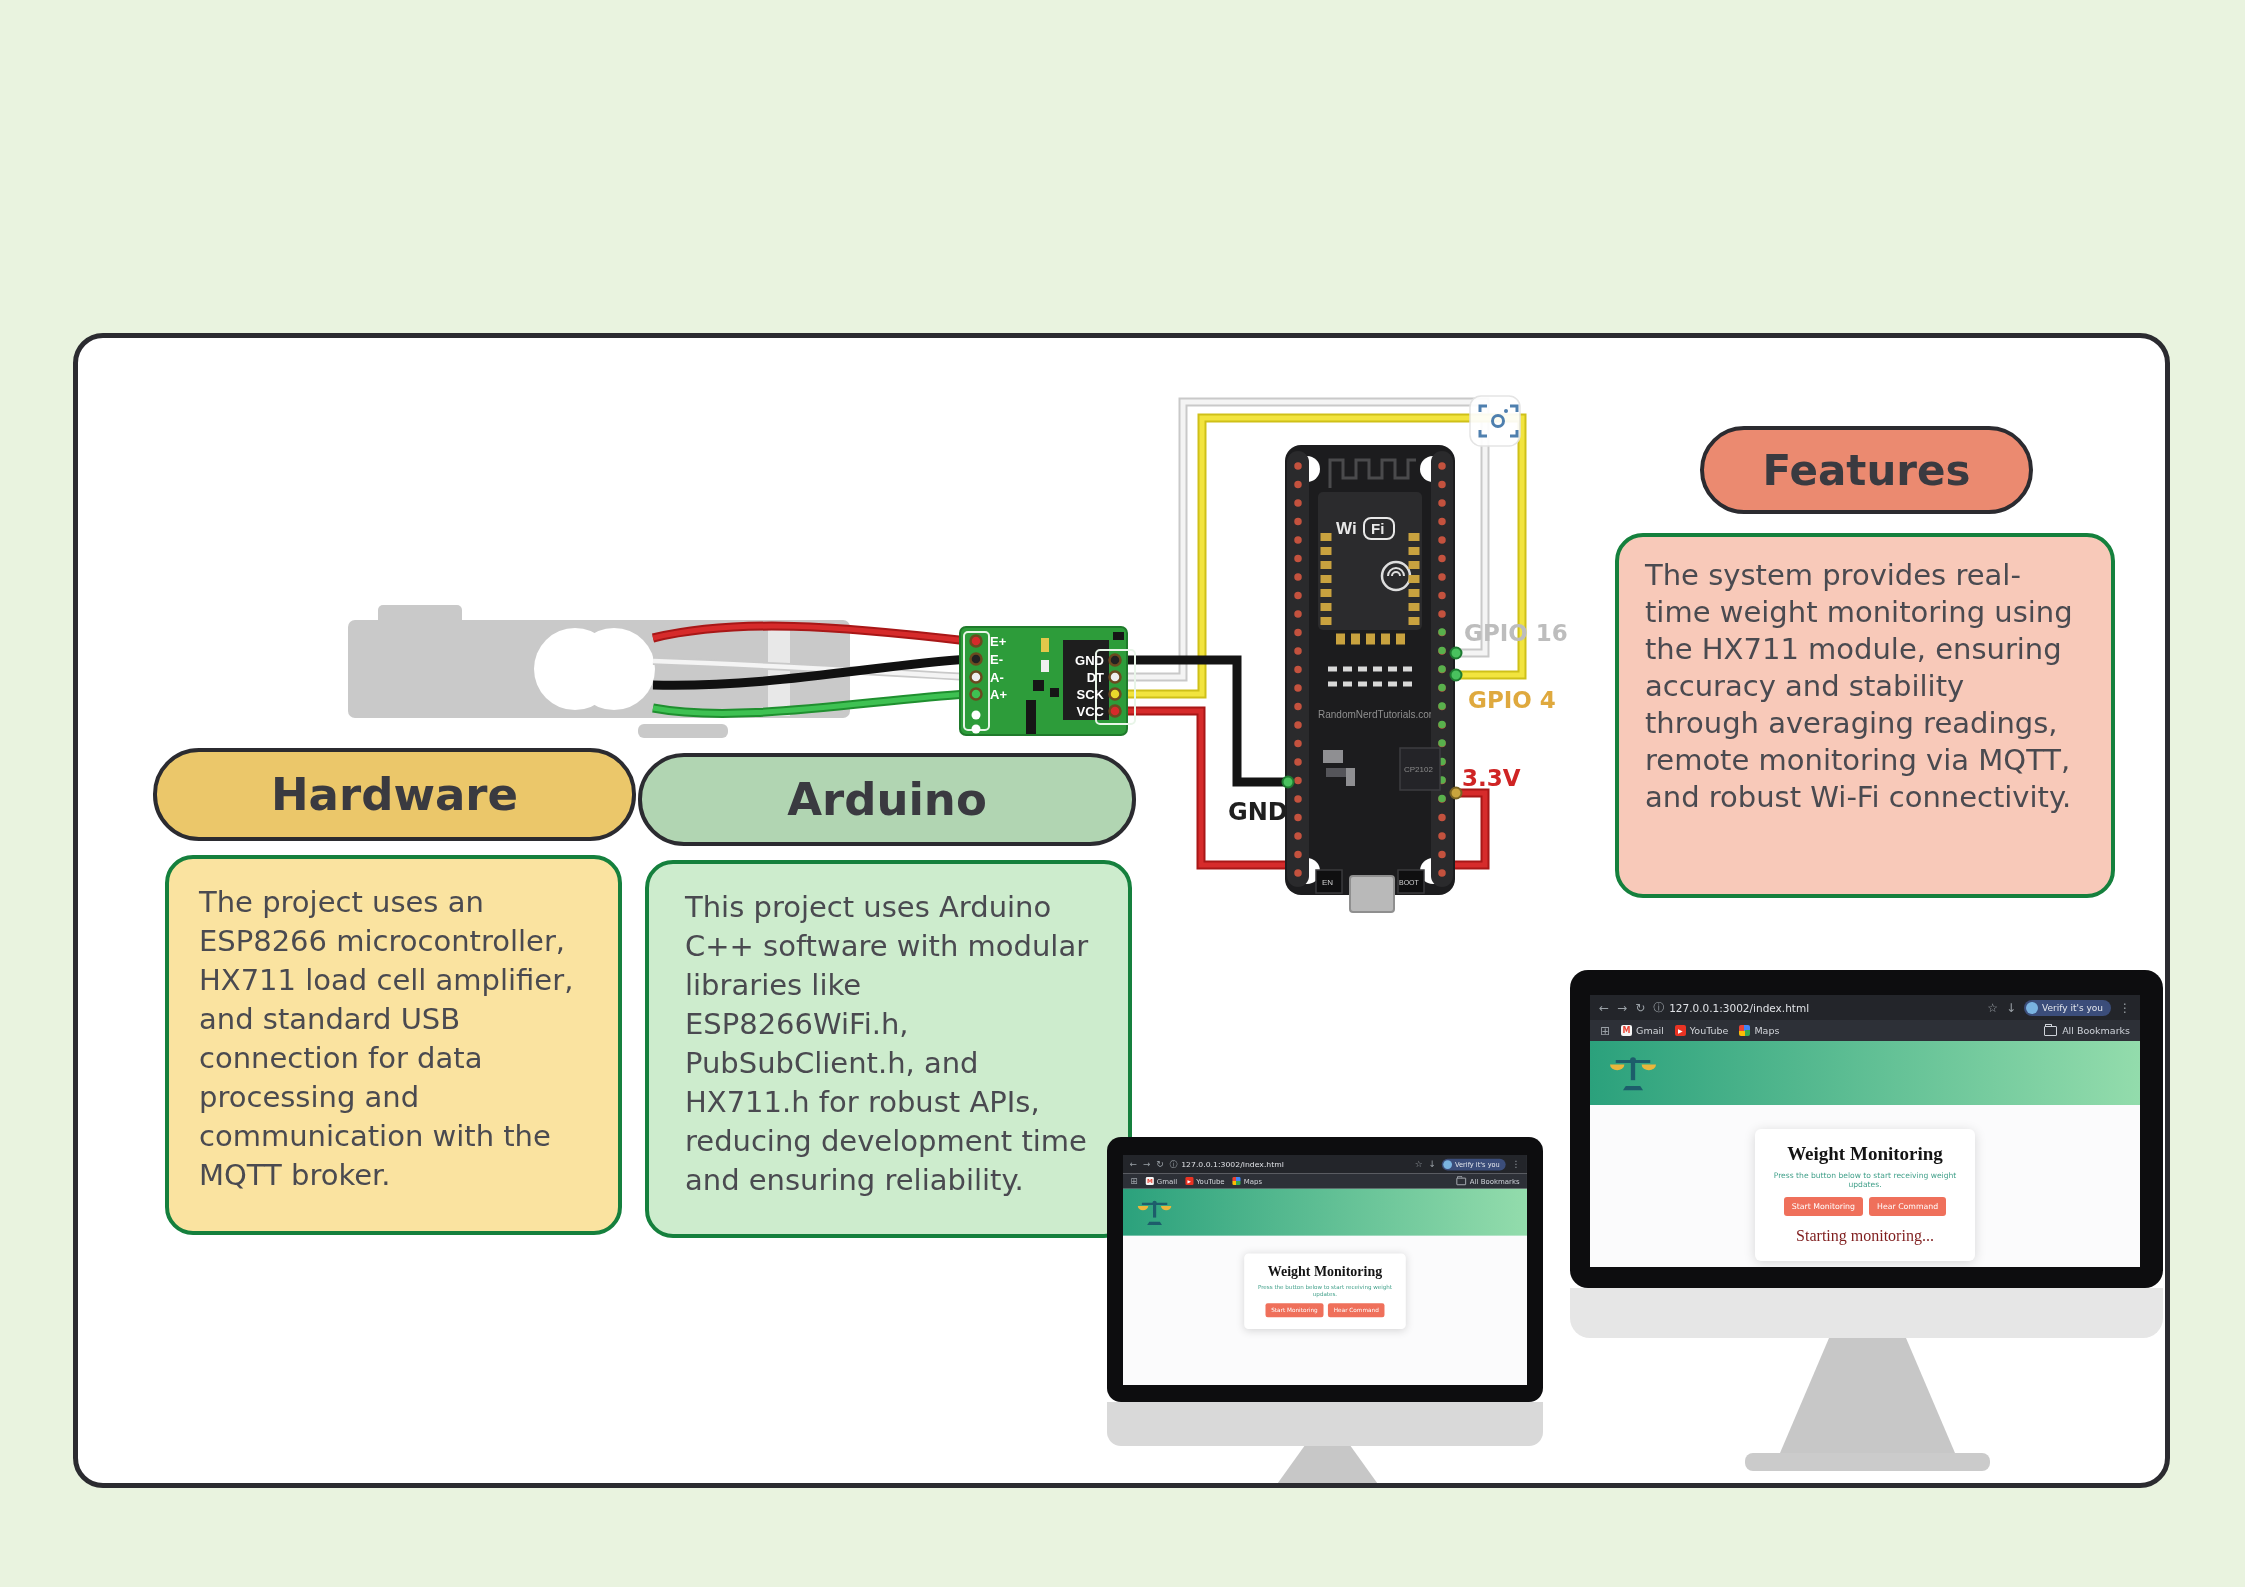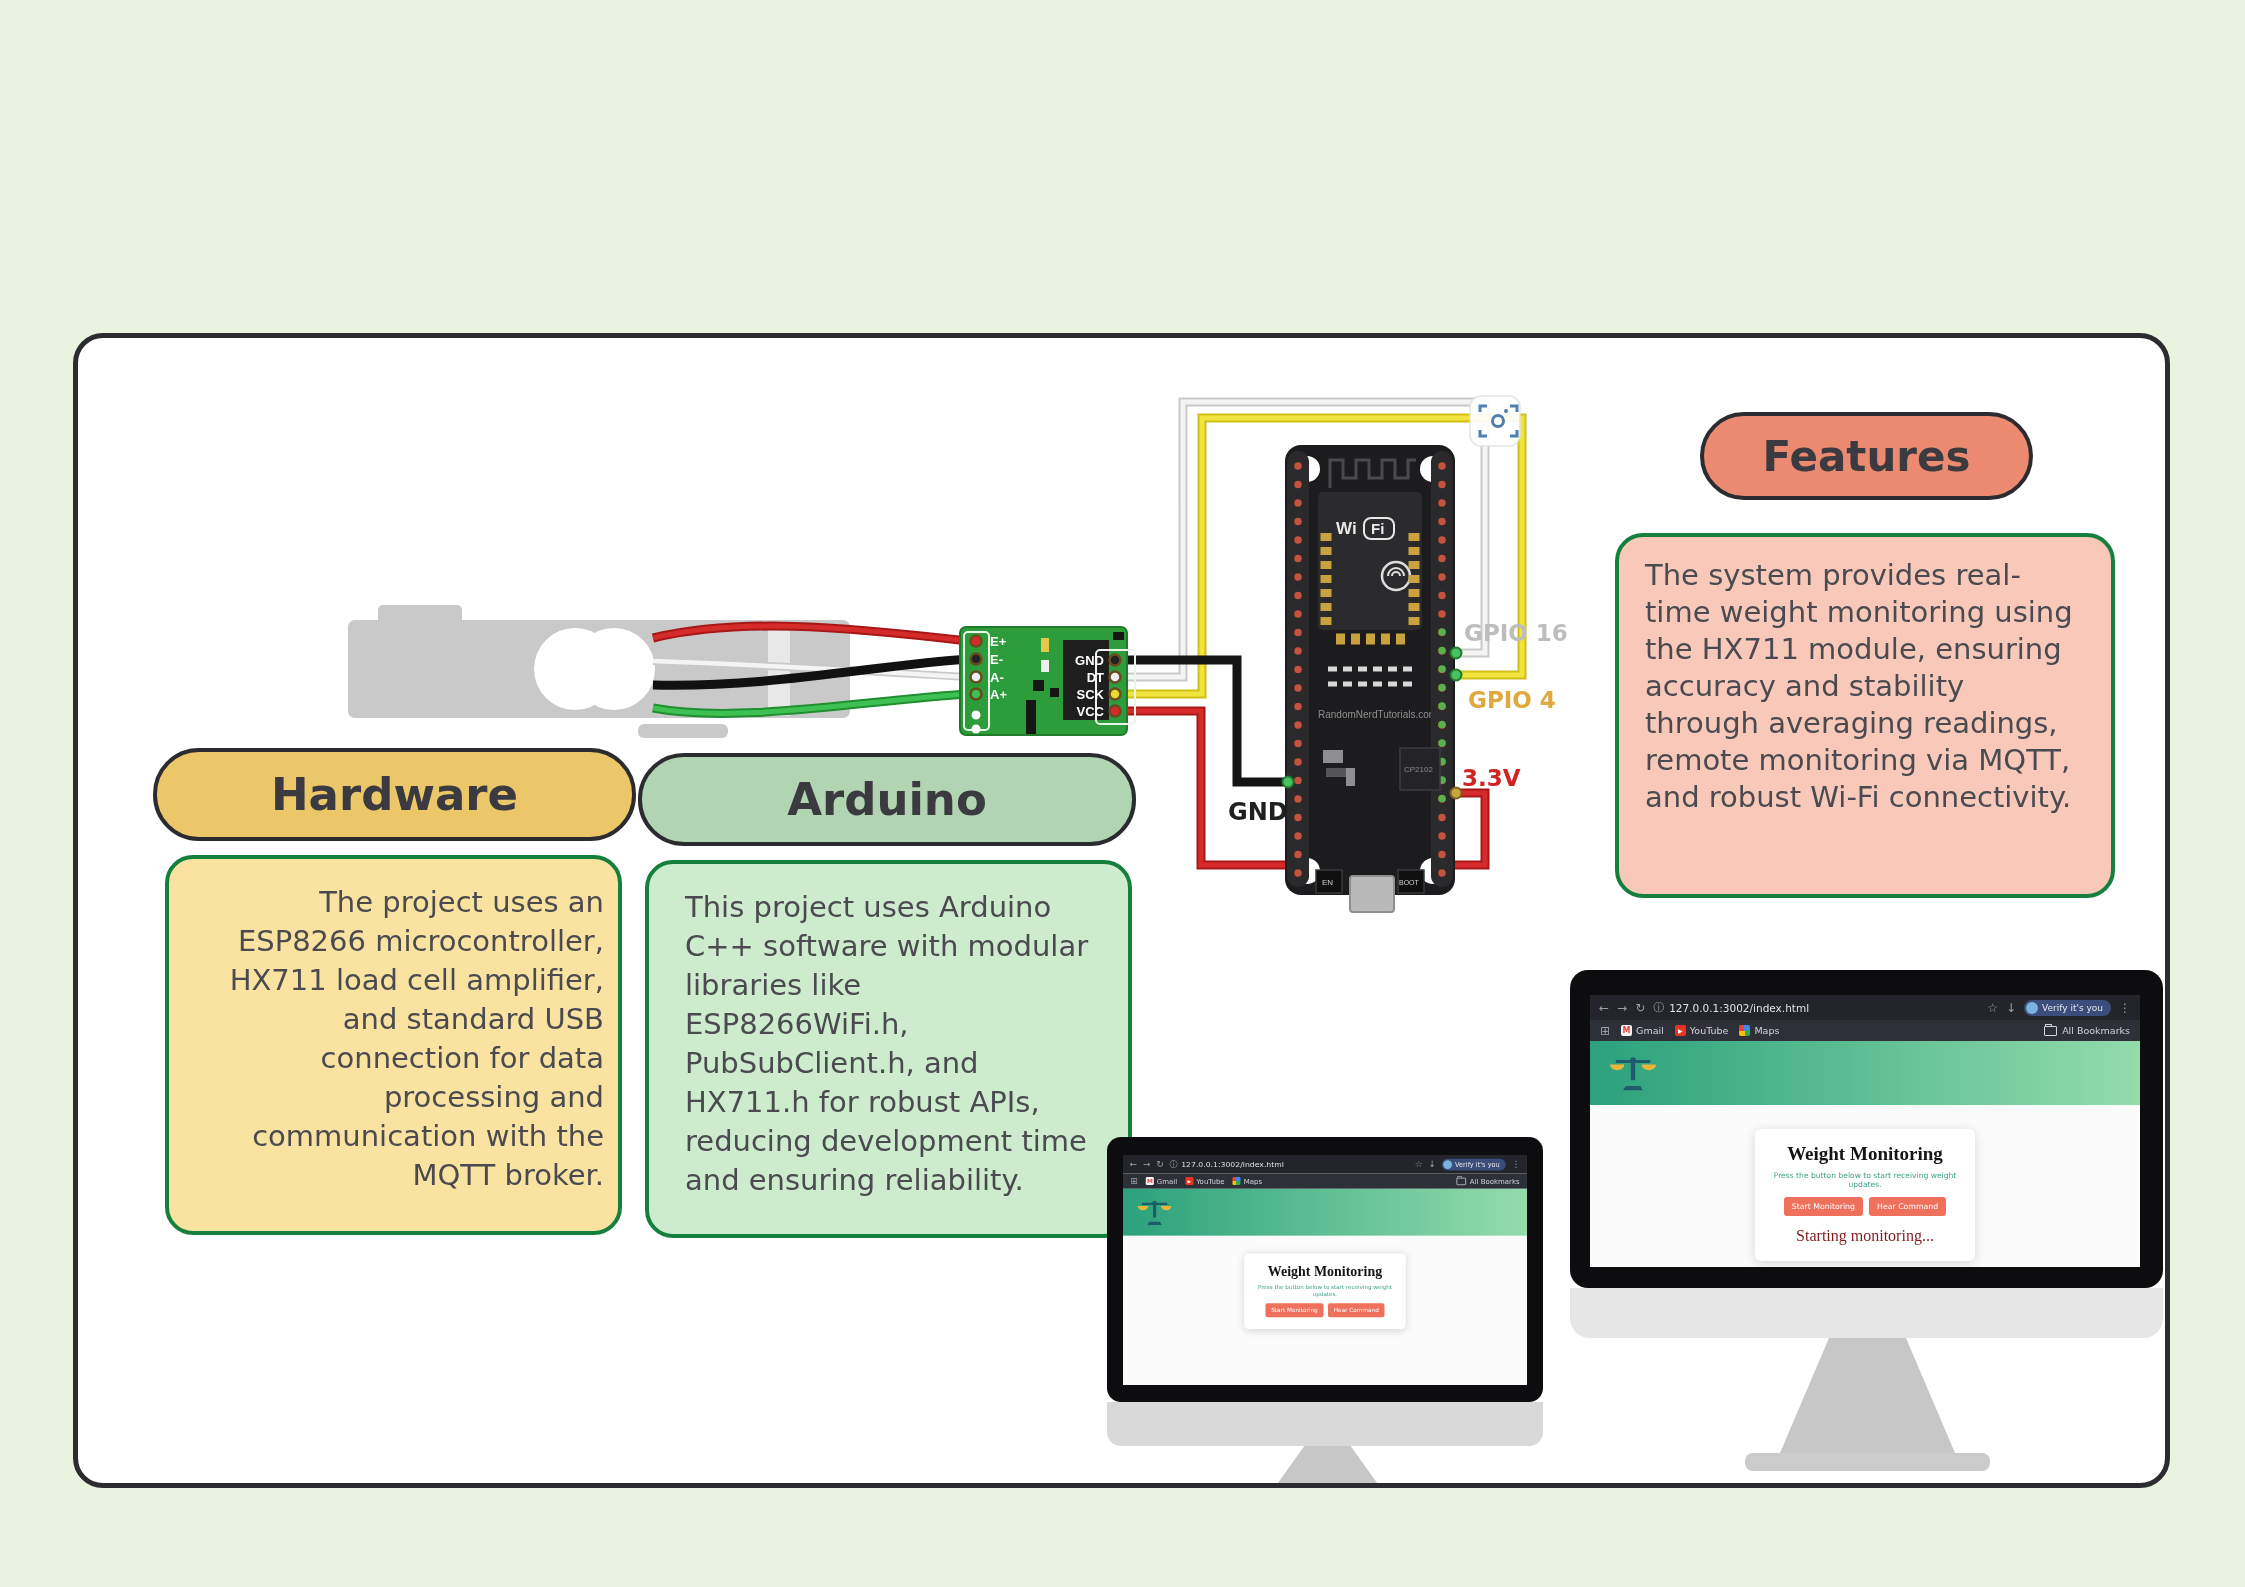--- a/index.html
+++ b/index.html
@@ -16,24 +16,24 @@
   
   .main-card{position:absolute;left:73px;top:333px;width:2097px;height:1155px;background:#ffffff;
         border:5px solid #2b2b30;border-radius:30px;box-sizing:border-box;overflow:hidden;}
   .circuit-svg{position:absolute;left:0;top:0;width:2087px;height:1145px;}
 
   
   .pill{position:absolute;display:flex;align-items:center;justify-content:center;
         border:4px solid #2b2b30;border-radius:46px;font-weight:bold;color:#3a3a40;}
   .pill.hardware{left:75px;top:410px;width:475px;height:85px;background:#ebc76a;font-size:45px;}
   .pill.software{left:560px;top:415px;width:490px;height:85px;background:#b1d5b2;font-size:45px;}
-  .pill.features{left:1622px;top:74px;width:325px;height:80px;background:#eb8a70;font-size:42px;}
+  .pill.features{left:1622px;top:88px;width:325px;height:80px;background:#eb8a70;font-size:42px;}
   .tbox{position:absolute;border:4px solid #15803d;border-radius:28px;box-sizing:border-box;
         color:#4a4a50;font-size:29px;line-height:39px;}
-  .tbox.hardware{left:87px;top:517px;width:457px;height:380px;background:#fae3a0;padding:24px 14px;text-align:right;}
+  .tbox.hardware{left:87px;top:517px;width:457px;height:380px;background:#fae3a0;padding:24px 30px;}
   .tbox.software{left:567px;top:522px;width:487px;height:378px;background:#cdeccd;padding:24px 36px;}
   .tbox.features{left:1537px;top:195px;width:500px;height:365px;background:#f8c9b9;padding:20px 26px;font-size:29px;line-height:37px;}
 
   
   .monitor{position:absolute;}
   .monitor .bezel{position:absolute;background:#0d0d0f;}
   .monitor .screen{position:absolute;background:#ffffff;overflow:hidden;}
   .monitor .mon-body{position:absolute;}
   .monitor .mon-stand{position:absolute;background:#c7c7c7;clip-path:polygon(28% 0,72% 0,100% 100%,0 100%);}
   .monitor .mon-base{position:absolute;background:#cbcbcb;border-radius:8px;}

